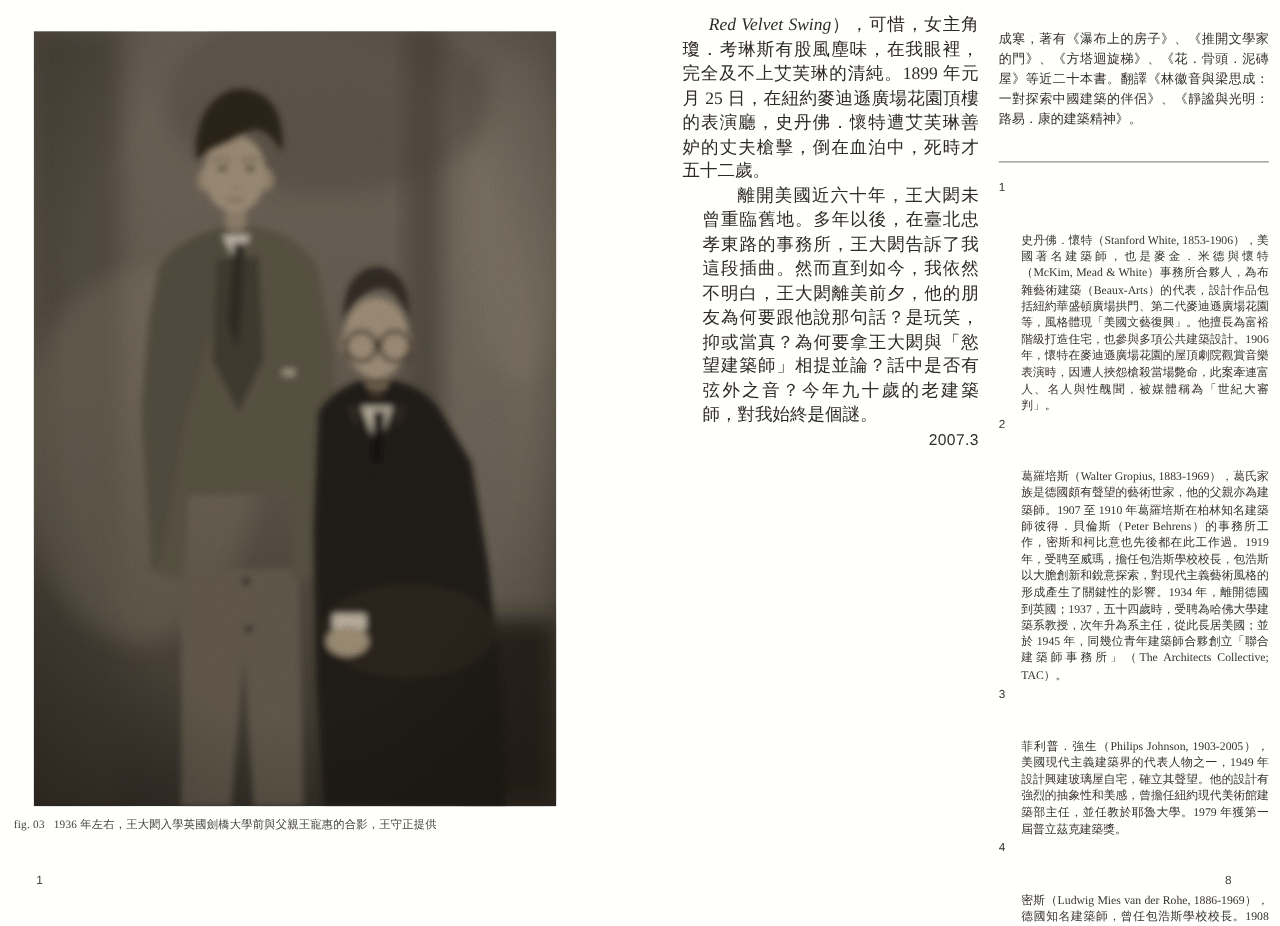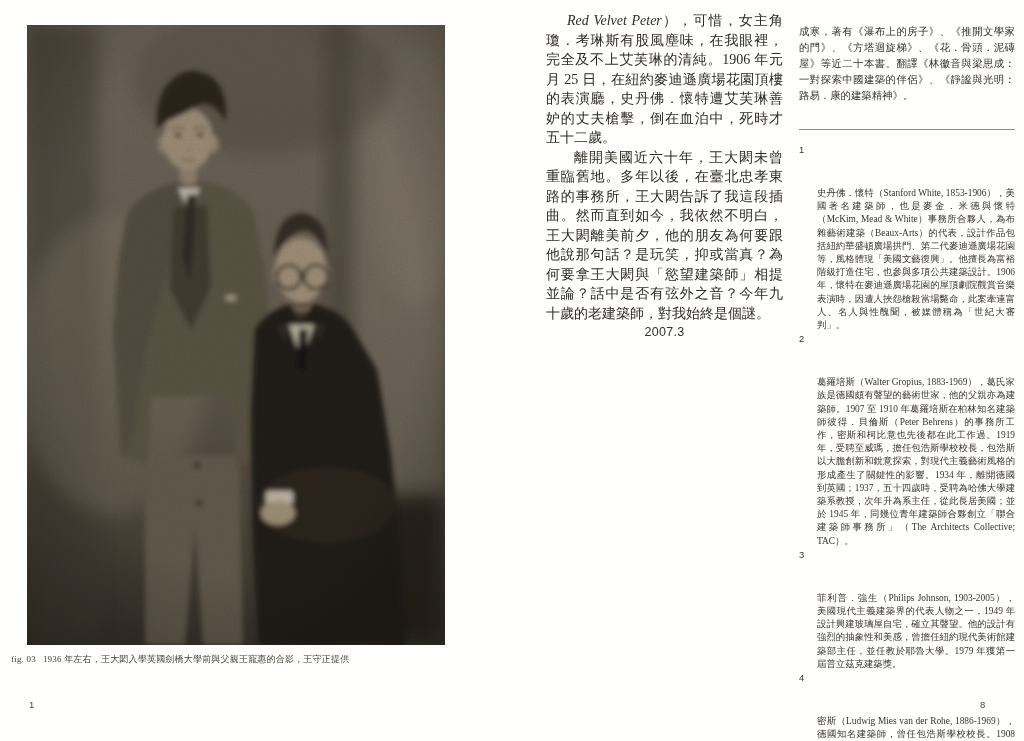--- a/index.html
+++ b/index.html
@@ -30,24 +30,24 @@
   .pagenum.left{left:29px;}
   .pagenum.right{left:980px;}
   
   .main-col{
     position:absolute;left:546px;top:11px;width:237px;
     font-size:14px;line-height:19.5px;
     text-align:justify;text-justify:inter-ideograph;
   }
   .main-col p{margin:0;}
   .main-col p.cont{text-indent:1.5em;}
-  .main-col p.indent{text-indent:2em;}
+  .main-col p.indent{text-indent:2em;margin-left:16px;}
   .main-col .latin-italic{font-style:italic;}
   .date-line{
-    margin-top:16px;text-align:center;text-indent:0;
+    margin-top:16px;text-align:right;text-indent:0;
     font-family:"Liberation Sans","DejaVu Sans",sans-serif;
     font-size:12.5px;letter-spacing:0.3px;color:#33302a;
   }
   
   .side-col{
     position:absolute;left:799px;top:24px;width:216px;
   }
   .side-intro{
     margin:0;font-size:10.4px;line-height:16px;
     text-align:justify;text-justify:inter-ideograph;color:#34302a;
@@ -164,21 +164,21 @@
     </svg>
   </div>
 
   <div class="fig-caption">
     <span class="fig-label">fig. 03</span><span>1936 年左右，王大閎入學英國劍橋大學前與父親王寵惠的合影，王守正提供</span>
   </div>
 
   <div class="pagenum left">1</div>
 
   <div class="main-col">
-    <p class="cont"><span class="latin-italic">Red Velvet Peter</span><span>），可惜，女主角瓊．考琳斯有股風塵味，在我眼裡，完全及不上艾芙琳的清純。1906 年元月 25 日，在紐約麥迪遜廣場花園頂樓的表演廳，史丹佛．懷特遭艾芙琳善妒的丈夫槍擊，倒在血泊中，死時才五十二歲。</span></p>
+    <p class="cont"><span class="latin-italic">Red Velvet Swing</span><span>），可惜，女主角瓊．考琳斯有股風塵味，在我眼裡，完全及不上艾芙琳的清純。1899 年元月 25 日，在紐約麥迪遜廣場花園頂樓的表演廳，史丹佛．懷特遭艾芙琳善妒的丈夫槍擊，倒在血泊中，死時才五十二歲。</span></p>
     <p class="indent">離開美國近六十年，王大閎未曾重臨舊地。多年以後，在臺北忠孝東路的事務所，王大閎告訴了我這段插曲。然而直到如今，我依然不明白，王大閎離美前夕，他的朋友為何要跟他說那句話？是玩笑，抑或當真？為何要拿王大閎與「慾望建築師」相提並論？話中是否有弦外之音？今年九十歲的老建築師，對我始終是個謎。</p>
     <p class="date-line">2007.3</p>
   </div>
 
   <div class="side-col">
     <p class="side-intro">成寒，著有《瀑布上的房子》、《推開文學家的門》、《方塔迴旋梯》、《花．骨頭．泥磚屋》等近二十本書。翻譯《林徽音與梁思成：一對探索中國建築的伴侶》、《靜謐與光明：路易．康的建築精神》。</p>
     <hr class="note-rule">
     <ol class="footnotes">
 
         <li class="fn-item">

